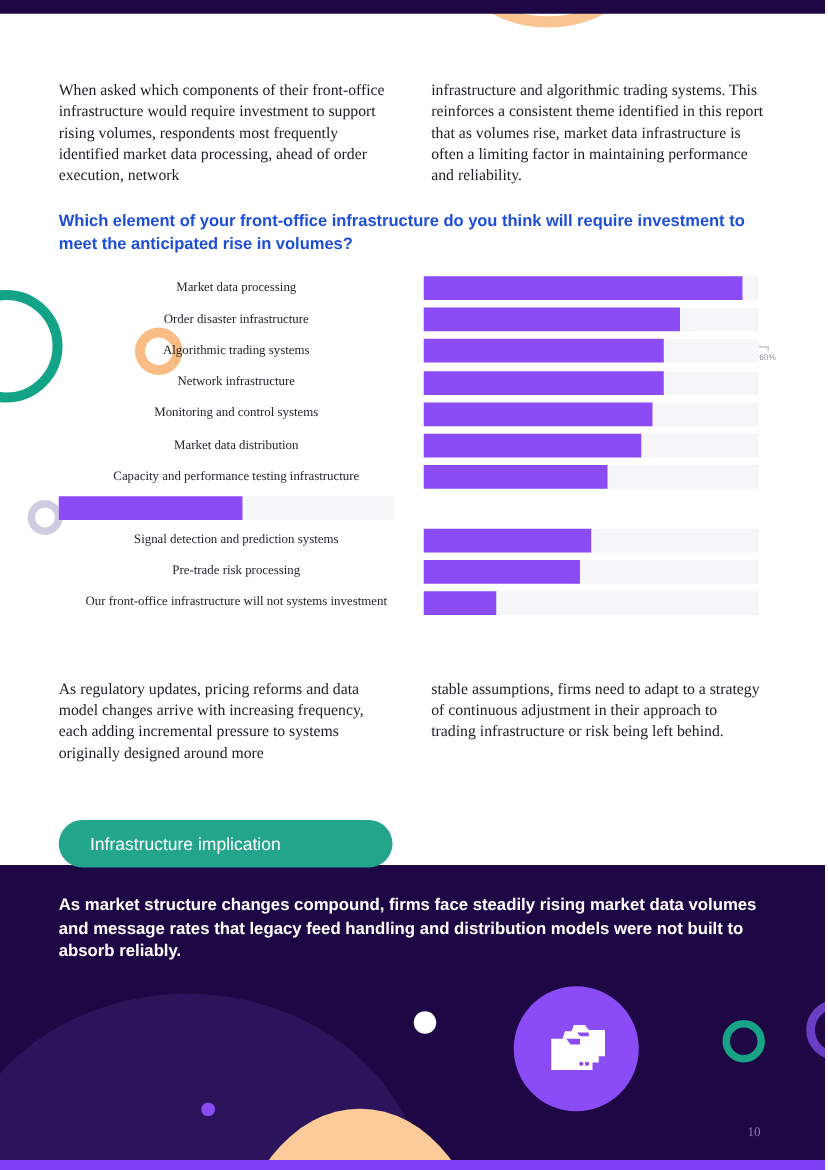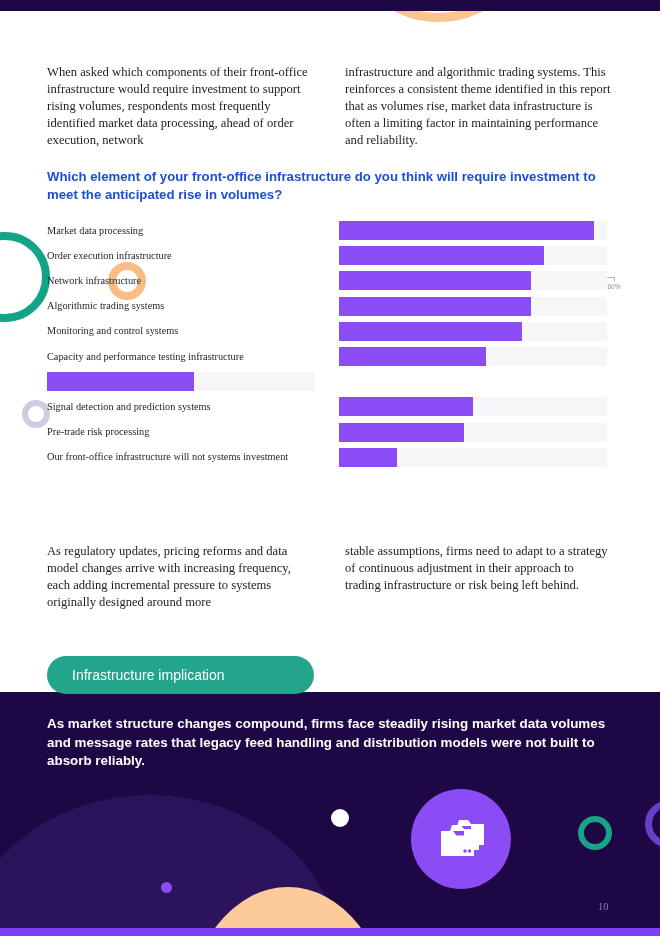--- a/index.html
+++ b/index.html
@@ -109,21 +109,21 @@
     z-index: 5;
   }
   .chart-rows { position: relative; }
   .chart-row {
     display: flex;
     align-items: center;
     height: 25.2px;
   }
   .chart-label {
     width: 292px;
-    text-align: left;
+    text-align: center;
     padding-right: 8px;
     font-family: "Liberation Serif", serif;
     font-size: 10.3px;
     line-height: 12px;
     color: #25252c;
     white-space: nowrap;
   }
   .chart-track {
     position: relative;
     width: 268px;
@@ -318,41 +318,47 @@
 
   <div class="chart">
     <div class="chart-rows" id="chart-rows">
         <div class="chart-row">
           <div class="chart-label">Market data processing</div>
           <div class="chart-track" style="background: rgb(246, 246, 248);">
             <div class="chart-bar" style="width: 95%; background: rgb(139, 75, 245);"></div>
           </div>
         </div>
         <div class="chart-row">
-          <div class="chart-label">Order execution infrastructure</div>
+          <div class="chart-label">Order disaster infrastructure</div>
           <div class="chart-track" style="background: rgb(246, 246, 248);">
             <div class="chart-bar" style="width: 76.6667%; background: rgb(139, 75, 245);"></div>
           </div>
         </div>
         <div class="chart-row">
+          <div class="chart-label">Algorithmic trading systems</div>
+          <div class="chart-track" style="background: rgb(246, 246, 248);">
+            <div class="chart-bar" style="width: 71.6667%; background: rgb(139, 75, 245);"></div>
+          </div>
+        </div>
+        <div class="chart-row">
           <div class="chart-label">Network infrastructure</div>
           <div class="chart-track" style="background: rgb(246, 246, 248);">
             <div class="chart-bar" style="width: 71.6667%; background: rgb(139, 75, 245);"></div>
           </div>
         </div>
         <div class="chart-row">
-          <div class="chart-label">Algorithmic trading systems</div>
-          <div class="chart-track" style="background: rgb(246, 246, 248);">
-            <div class="chart-bar" style="width: 71.6667%; background: rgb(139, 75, 245);"></div>
-          </div>
-        </div>
-        <div class="chart-row">
           <div class="chart-label">Monitoring and control systems</div>
           <div class="chart-track" style="background: rgb(246, 246, 248);">
             <div class="chart-bar" style="width: 68.3333%; background: rgb(139, 75, 245);"></div>
+          </div>
+        </div>
+        <div class="chart-row">
+          <div class="chart-label">Market data distribution</div>
+          <div class="chart-track" style="background: rgb(246, 246, 248);">
+            <div class="chart-bar" style="width: 65%; background: rgb(139, 75, 245);"></div>
           </div>
         </div>
         <div class="chart-row">
           <div class="chart-label">Capacity and performance testing infrastructure</div>
           <div class="chart-track" style="background: rgb(246, 246, 248);">
             <div class="chart-bar" style="width: 55%; background: rgb(139, 75, 245);"></div>
           </div>
         </div>
         <div class="chart-row">
           <div class="chart-track" style="background: rgb(246, 246, 248);">

